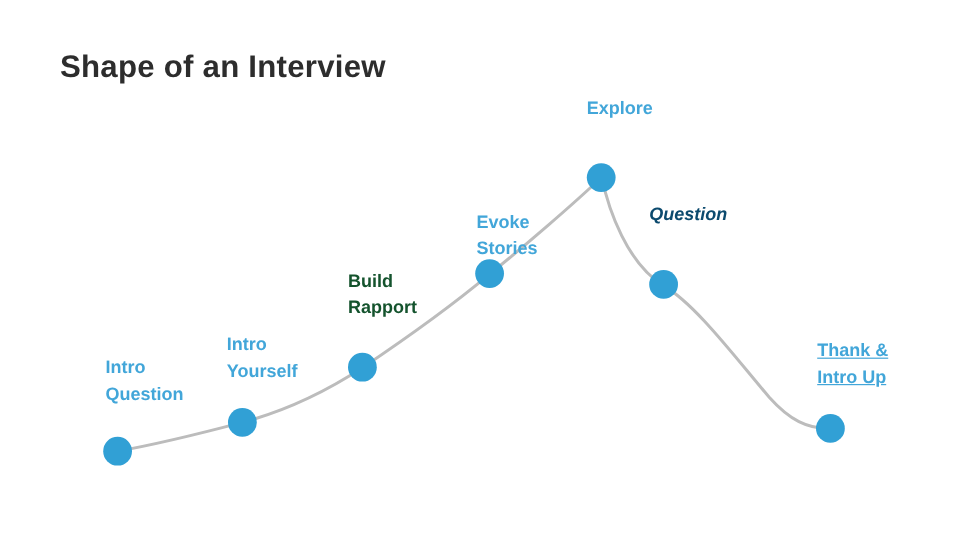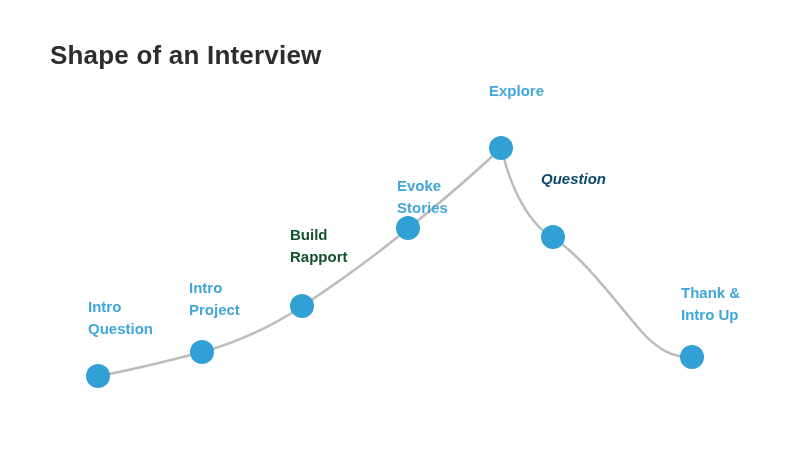--- a/index.html
+++ b/index.html
@@ -62,34 +62,34 @@
       </g>
   </svg>
 
   <div>
       <div class="stage-label" style="left: 88px; top: 296px; color: rgb(66, 166, 217);">
         <span>Intro</span>
         <span>Question</span>
       </div>
       <div class="stage-label" style="left: 189px; top: 277px; color: rgb(66, 166, 217);">
         <span>Intro</span>
-        <span>Project</span>
+        <span>Yourself</span>
       </div>
       <div class="stage-label" style="left: 290px; top: 224px; color: #14532d;">
         <span>Build</span>
         <span>Rapport</span>
       </div>
       <div class="stage-label" style="left: 397px; top: 147px; color: rgb(66, 166, 217); margin-top: 28px;">
         <span>Evoke</span>
         <span>Stories</span>
       </div>
       <div class="stage-label" style="left: 489px; top: 80px; color: rgb(66, 166, 217);">
         <span>Explore</span>
       </div>
       <div class="stage-label" style="left: 541px; top: 168px; color: #0c4a6e; font-style: italic;">
         <span>Question</span>
       </div>
-      <div class="stage-label" style="left: 681px; top: 282px; color: rgb(66, 166, 217);">
+      <div class="stage-label" style="left: 681px; top: 282px; color: rgb(66, 166, 217); text-decoration: underline;">
         <span>Thank &amp;</span>
         <span>Intro Up</span>
       </div>
     </div>
 </div>
 
 </body></html>

